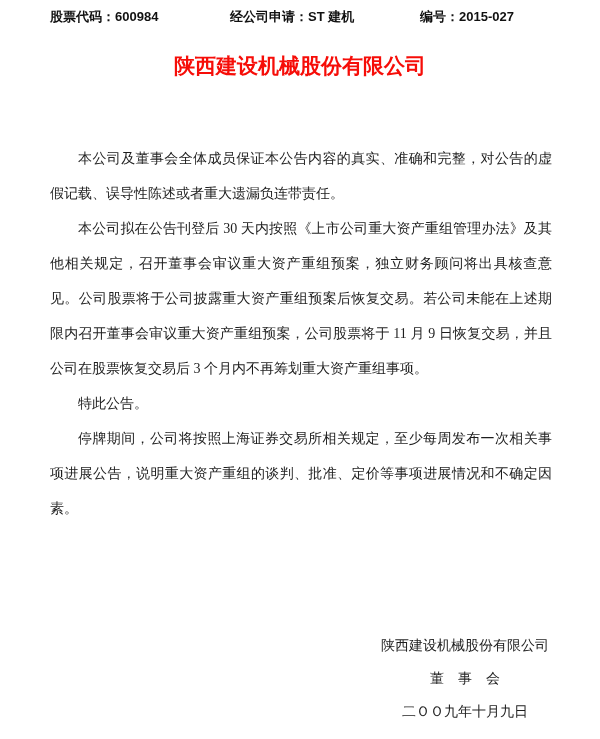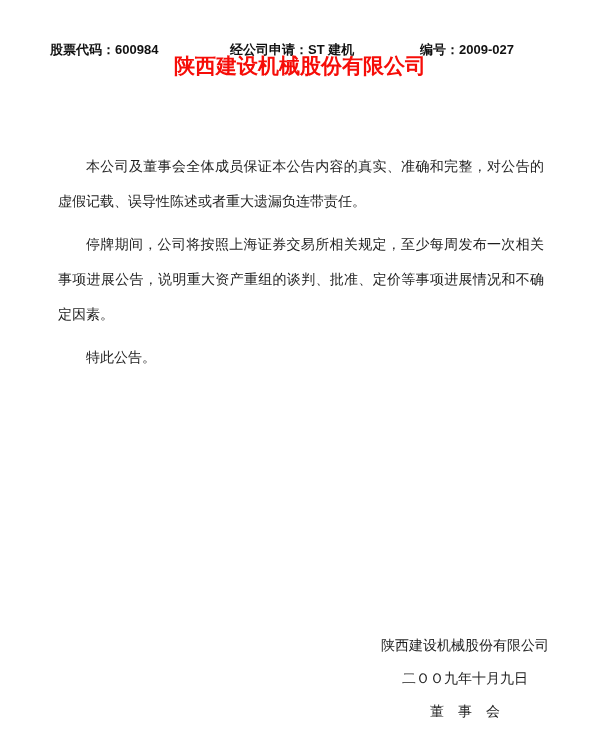--- a/index.html
+++ b/index.html
@@ -19,21 +19,20 @@
     position: absolute;
     top: 8px;
     left: 50px;
     right: 40px;
     display: flex;
     font-family: "Liberation Sans", sans-serif;
     font-weight: bold;
     font-size: 13px;
     color: #111111;
     white-space: nowrap;
-    margin-top: 33px;
   }
   .header-item { display: inline-block; }
   .header-item.code  { width: 180px; }
   .header-item.name  { width: 190px; }
   .header-item.num   { flex: 1; }
   .doc-title {
     position: absolute;
     top: 51px;
     left: 0;
     right: 0;
@@ -47,21 +46,21 @@
   .body-text {
     position: absolute;
     top: 141px;
     left: 50px;
     width: 502px;
     font-size: 14px;
     line-height: 35px;
     text-align: justify;
     color: var(--ink);
   }
-  .body-text p { margin: 8px; text-indent: 2em; }
+  .body-text p { margin: 0; text-indent: 2em; }
   .signature {
     position: absolute;
     top: 629px;
     right: 44px;
     width: 182px;
     text-align: center;
     font-size: 14px;
     line-height: 33px;
     color: var(--ink);
     white-space: nowrap;
@@ -69,32 +68,33 @@
   .signature .sig-line { display: block; }
 </style>
 </head>
 <body>
 
 <div class="page">
 
   <div class="doc-header">
     <div class="header-item code"><span>股票代码：</span><span>600984</span></div>
     <div class="header-item name"><span>经公司申请：</span><span>ST 建机</span></div>
-    <div class="header-item num"><span>编号：</span><span>2009-027</span></div>
+    <div class="header-item num"><span>编号：</span><span>2015-027</span></div>
   </div>
 
   <div class="doc-title">
     <div>陕西建设机械股份有限公司</div>
   </div>
 
   <div class="body-text">
     <p>本公司及董事会全体成员保证本公告内容的真实、准确和完整，对公告的虚假记载、误导性陈述或者重大遗漏负连带责任。</p>
+    <p>本公司拟在公告刊登后 30 天内按照《上市公司重大资产重组管理办法》及其他相关规定，召开董事会审议重大资产重组预案，独立财务顾问将出具核查意见。公司股票将于公司披露重大资产重组预案后恢复交易。若公司未能在上述期限内召开董事会审议重大资产重组预案，公司股票将于 11 月 9 日恢复交易，并且公司在股票恢复交易后 3 个月内不再筹划重大资产重组事项。</p>
+    <p>特此公告。</p>
     <p>停牌期间，公司将按照上海证券交易所相关规定，至少每周发布一次相关事项进展公告，说明重大资产重组的谈判、批准、定价等事项进展情况和不确定因素。</p>
-    <p>特此公告。</p>
   </div>
 
   <div class="signature">
     <span class="sig-line">陕西建设机械股份有限公司</span>
+    <span class="sig-line">董　事　会</span>
     <span class="sig-line">二ＯＯ九年十月九日</span>
-    <span class="sig-line">董　事　会</span>
   </div>
 
 </div>
 
 </body></html>

